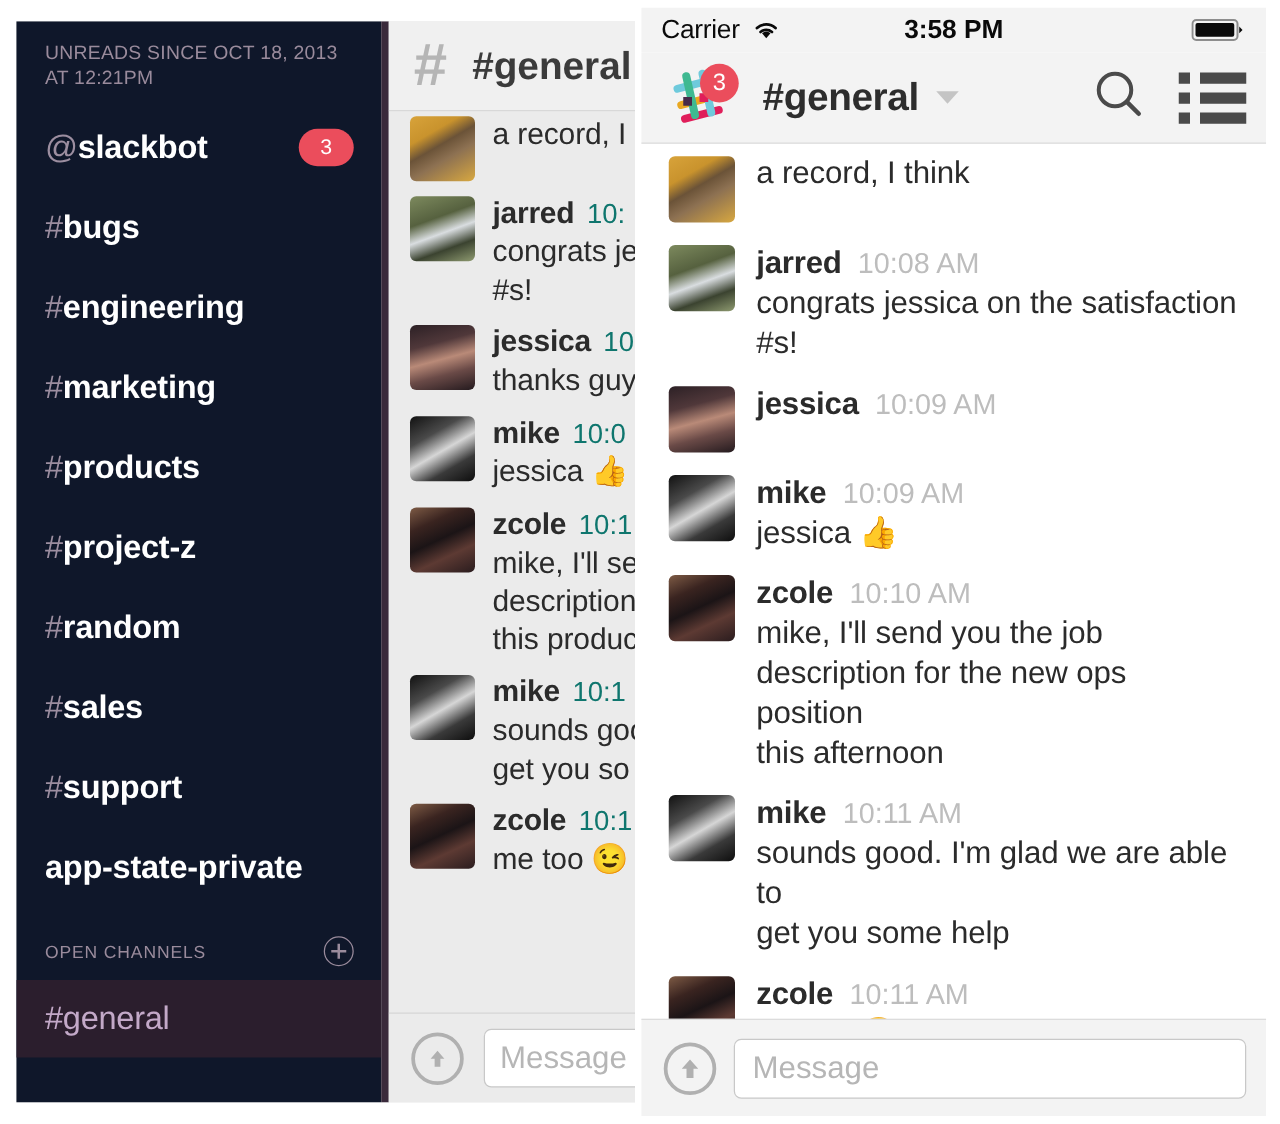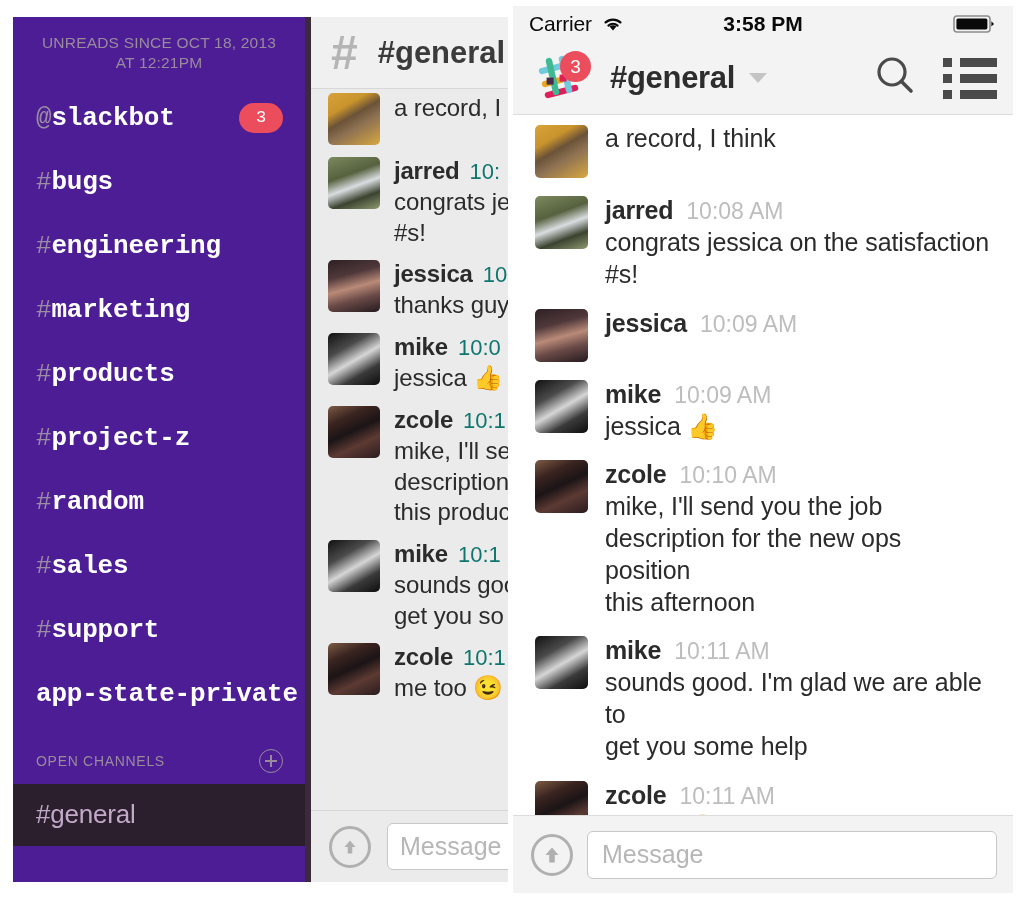--- a/index.html
+++ b/index.html
@@ -14,38 +14,37 @@
   
   #left-shot {
     position: absolute; left: 13px; top: 17px;
     width: 495px; height: 865px;
     overflow: hidden; background: #efefef;
   }
 
   .sidebar {
     position: absolute; left: 0; top: 0;
     width: 292px; height: 865px;
-    background: #4c1d95;
+    background: #0f172a;
     overflow: hidden;
-    text-align: center;
   }
   .sidebar-edge {
     position: absolute; left: 292px; top: 0;
     width: 6px; height: 865px;
     background: #3a2a3b;
   }
   .unreads-header {
     padding: 16px 23px 6px 23px;
     color: #9a8b9c;
     font-size: 15.5px;
     letter-spacing: .2px;
     line-height: 1.32;
     font-weight: 400;
   }
-  .chan-list { padding-top: 6px; font-family: Liberation Mono, monospace; }
+  .chan-list { padding-top: 6px; }
   .chan-row {
     position: relative;
     display: flex; align-items: center;
     height: 64px;
     padding: 0 23px;
   }
   .chan-label {
     font-size: 26px; font-weight: 700; color: #ffffff;
     letter-spacing: -0.2px; white-space: nowrap;
   }

